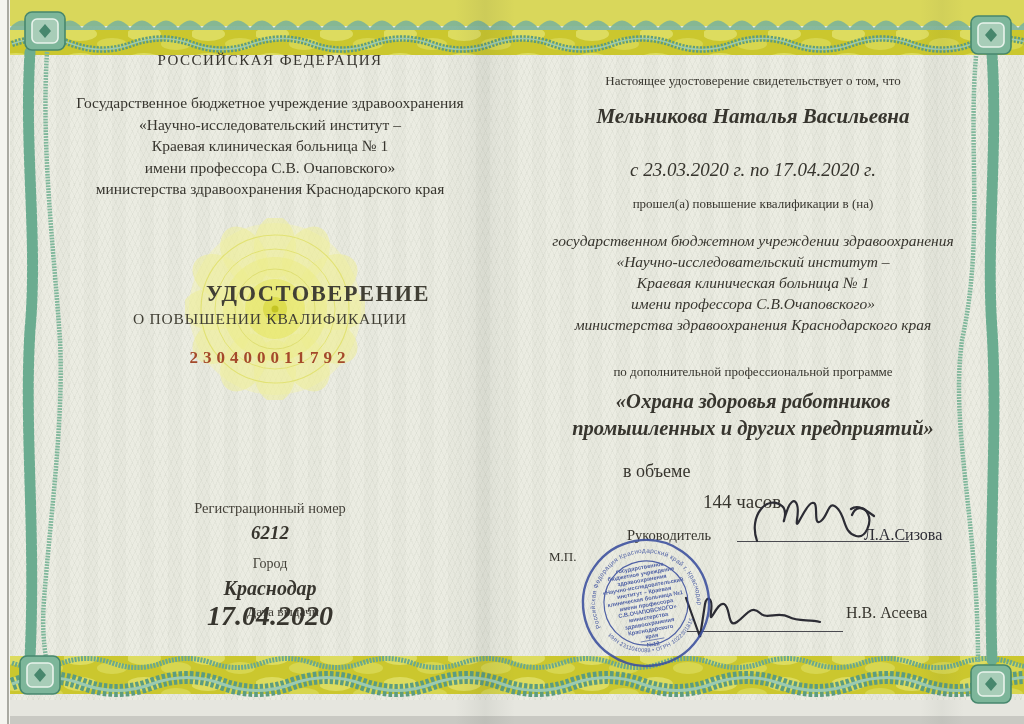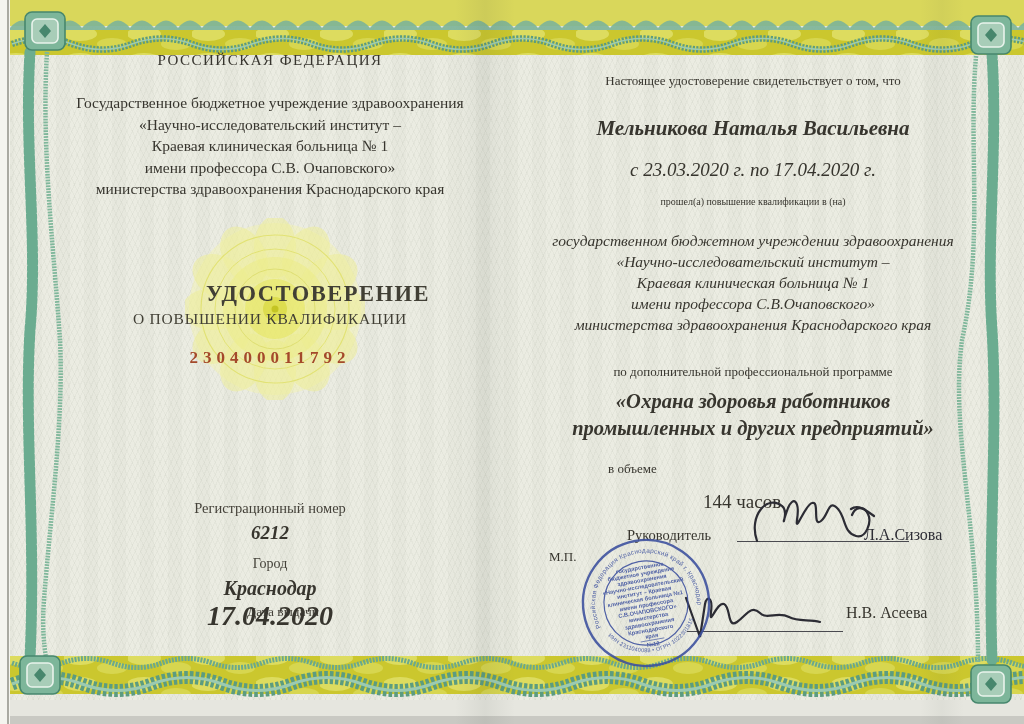--- a/index.html
+++ b/index.html
@@ -24,28 +24,28 @@
   .l-number{left:38px;top:348px;width:464px;font-size:17px;font-weight:700;letter-spacing:5px;color:#a4492b;}
   .l-doctype{left:38px;top:400px;width:464px;font-size:13.5px;font-style:italic;letter-spacing:1.2px;color:#57534a;}
   .l-reglabel{left:38px;top:500px;width:464px;font-size:14.5px;color:#45423a;}
   .l-regnum{left:38px;top:522px;width:464px;font-size:19px;}
   .l-citylabel{left:38px;top:556px;width:464px;font-size:14px;color:#45423a;}
   .l-city{left:38px;top:577px;width:464px;font-size:20px;}
   .l-datelabel{left:38px;top:604px;width:464px;font-size:13.5px;color:#45423a;padding-left:13px;}
   .l-date{left:38px;top:600px;width:464px;font-size:28px;}
 
   .r-statement{left:528px;top:73px;width:450px;font-size:13px;}
-  .r-name{left:528px;top:104px;width:450px;font-size:21px;margin-top:12px;}
+  .r-name{left:528px;top:104px;width:450px;font-size:21px;}
   .r-period{left:528px;top:159px;width:450px;font-size:19px;font-style:italic;}
-  .r-completed{left:528px;top:196px;width:450px;font-size:10px;}
+  .r-completed{left:528px;top:196px;width:450px;font-size:13px;}
   .r-org{left:528px;top:230px;width:450px;font-size:15.5px;font-style:italic;line-height:21px;}
   .r-proglabel{left:528px;top:364px;width:450px;font-size:13px;}
   .r-prog1{left:528px;top:390px;width:450px;font-size:20.5px;}
   .r-prog2{left:528px;top:417px;width:450px;font-size:20.5px;}
-  .r-vollabel{left:608px;top:461px;font-size:13px;}
+  .r-vollabel{left:623px;top:461px;font-size:18px;}
   .r-volvalue{left:703px;top:452px;font-size:19px;margin-top:39px;}
   .r-headlabel{left:627px;top:527px;font-size:14.5px;}
   .r-name1{left:864px;top:526px;font-size:16px;color:#2e2e36;}
   .r-mp{left:549px;top:549px;font-size:13px;}
   .r-name2{left:846px;top:604px;font-size:16px;}
   .sigline1{left:737px;top:541px;width:172px;border-top:1.3px solid #4a4a50;height:0;}
   .sigline2{left:687px;top:631px;width:156px;border-top:1.3px solid #4a4a50;height:0;}
 
   .fold{top:0;height:100%;}
   .fold.f1{left:455px;width:60px;background:linear-gradient(90deg,rgba(0,0,0,0),rgba(60,70,60,.08) 50%,rgba(0,0,0,0));}

